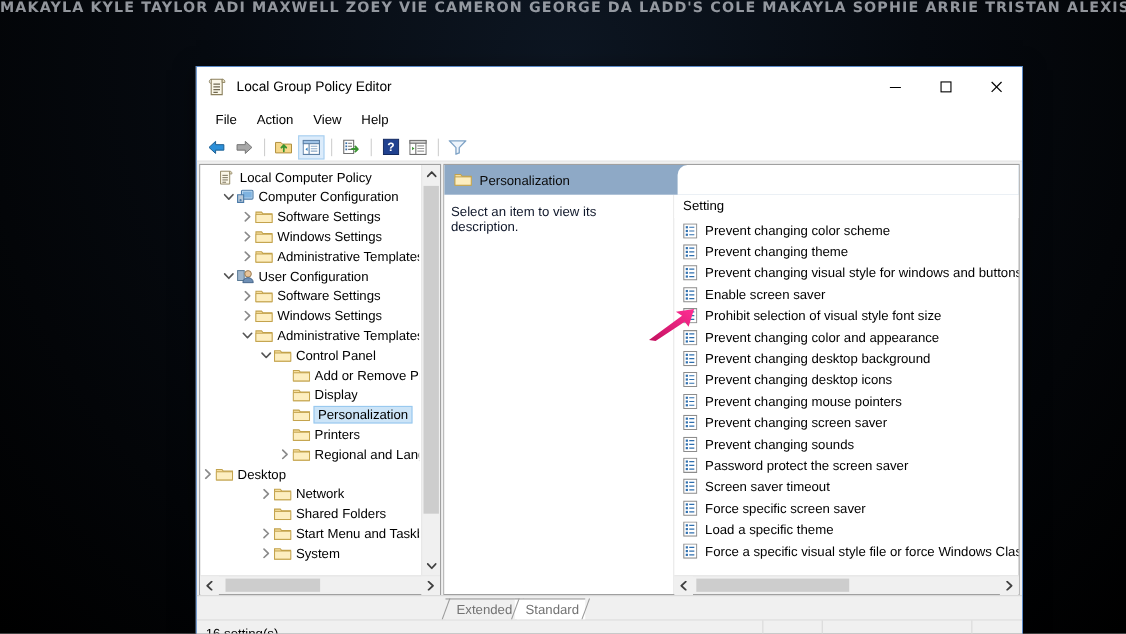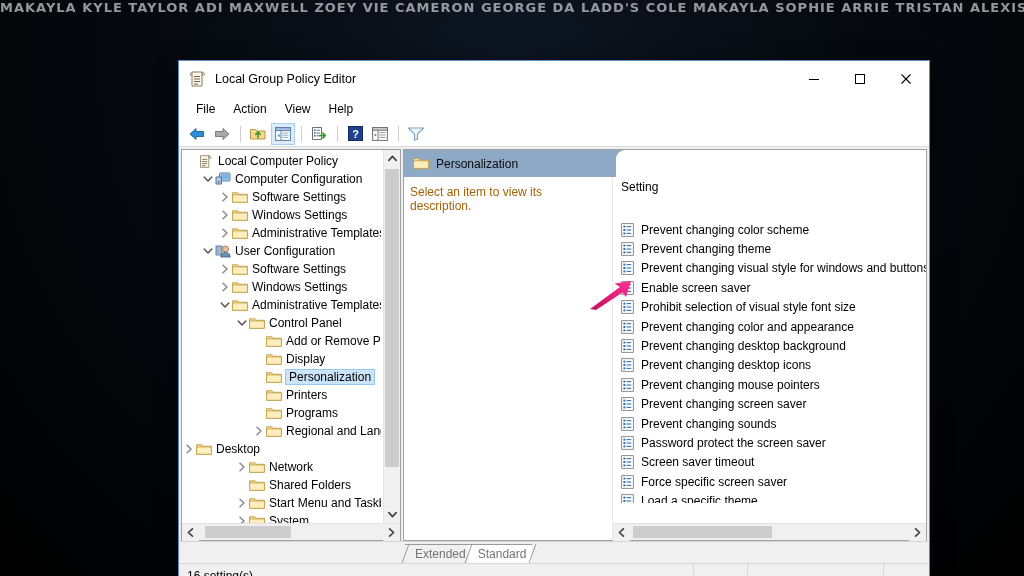--- a/index.html
+++ b/index.html
@@ -196,28 +196,27 @@
     position: absolute; left: 9px; top: 0; bottom: 0;
     display: flex; align-items: center; gap: 7px;
     font-size: 12px; color: #0a0a0a;
   }
   .rp-split {
     flex: 1; display: flex; min-height: 0;
   }
   .desc-pane {
     width: 208px; flex: 0 0 208px;
     padding: 8px 8px 0 6px;
-    font-size: 12px; color: #a16207;
+    font-size: 12px; color: #0f172a;
     background: #fff;
   }
   .list-pane {
     flex: 1; display: flex; flex-direction: column;
     min-width: 0; min-height: 0;
     border-left: 1px solid #e8e8e8;
-    gap: 20px;
   }
   .list-head {
     height: 21px; flex: 0 0 21px;
     display: flex; align-items: center;
     font-size: 12px; color: #000;
     padding-left: 8px;
     background: #fff;
     border-bottom: 1px solid #fff;
   }
   .list-rows {
@@ -607,30 +606,20 @@
               <span class="twisty"></span>
               <span class="tree-ico">
                 <svg width="16" height="13" viewBox="0 0 16 13" style="display:block">
                   <path d="M.6 1.8h5.2l1.2 1.5h8.4v8H.6z" fill="#f8e0a0" stroke="#c2a24c" stroke-width="1"></path>
                   <path d="M.6 3.9h14.8v7.4H.6z" fill="#fdeec0" stroke="#c2a24c" stroke-width=".9"></path>
                 </svg>
               </span>
               <span class="tree-label">Printers</span>
             </div>
             <div class="tree-row" style="padding-left: 70px;">
-              <span class="twisty"></span>
-              <span class="tree-ico">
-                <svg width="16" height="13" viewBox="0 0 16 13" style="display:block">
-                  <path d="M.6 1.8h5.2l1.2 1.5h8.4v8H.6z" fill="#f8e0a0" stroke="#c2a24c" stroke-width="1"></path>
-                  <path d="M.6 3.9h14.8v7.4H.6z" fill="#fdeec0" stroke="#c2a24c" stroke-width=".9"></path>
-                </svg>
-              </span>
-              <span class="tree-label">Programs</span>
-            </div>
-            <div class="tree-row" style="padding-left: 70px;">
               <span class="twisty">
                 <svg width="8" height="10" viewBox="0 0 8 10">
                   <path d="M2 1.2 6 5 2 8.8" fill="none" stroke="#8a8a8a" stroke-width="1.5" stroke-linecap="round" stroke-linejoin="round"></path>
                 </svg>
               </span>
               <span class="tree-ico">
                 <svg width="16" height="13" viewBox="0 0 16 13" style="display:block">
                   <path d="M.6 1.8h5.2l1.2 1.5h8.4v8H.6z" fill="#f8e0a0" stroke="#c2a24c" stroke-width="1"></path>
                   <path d="M.6 3.9h14.8v7.4H.6z" fill="#fdeec0" stroke="#c2a24c" stroke-width=".9"></path>
                 </svg>

